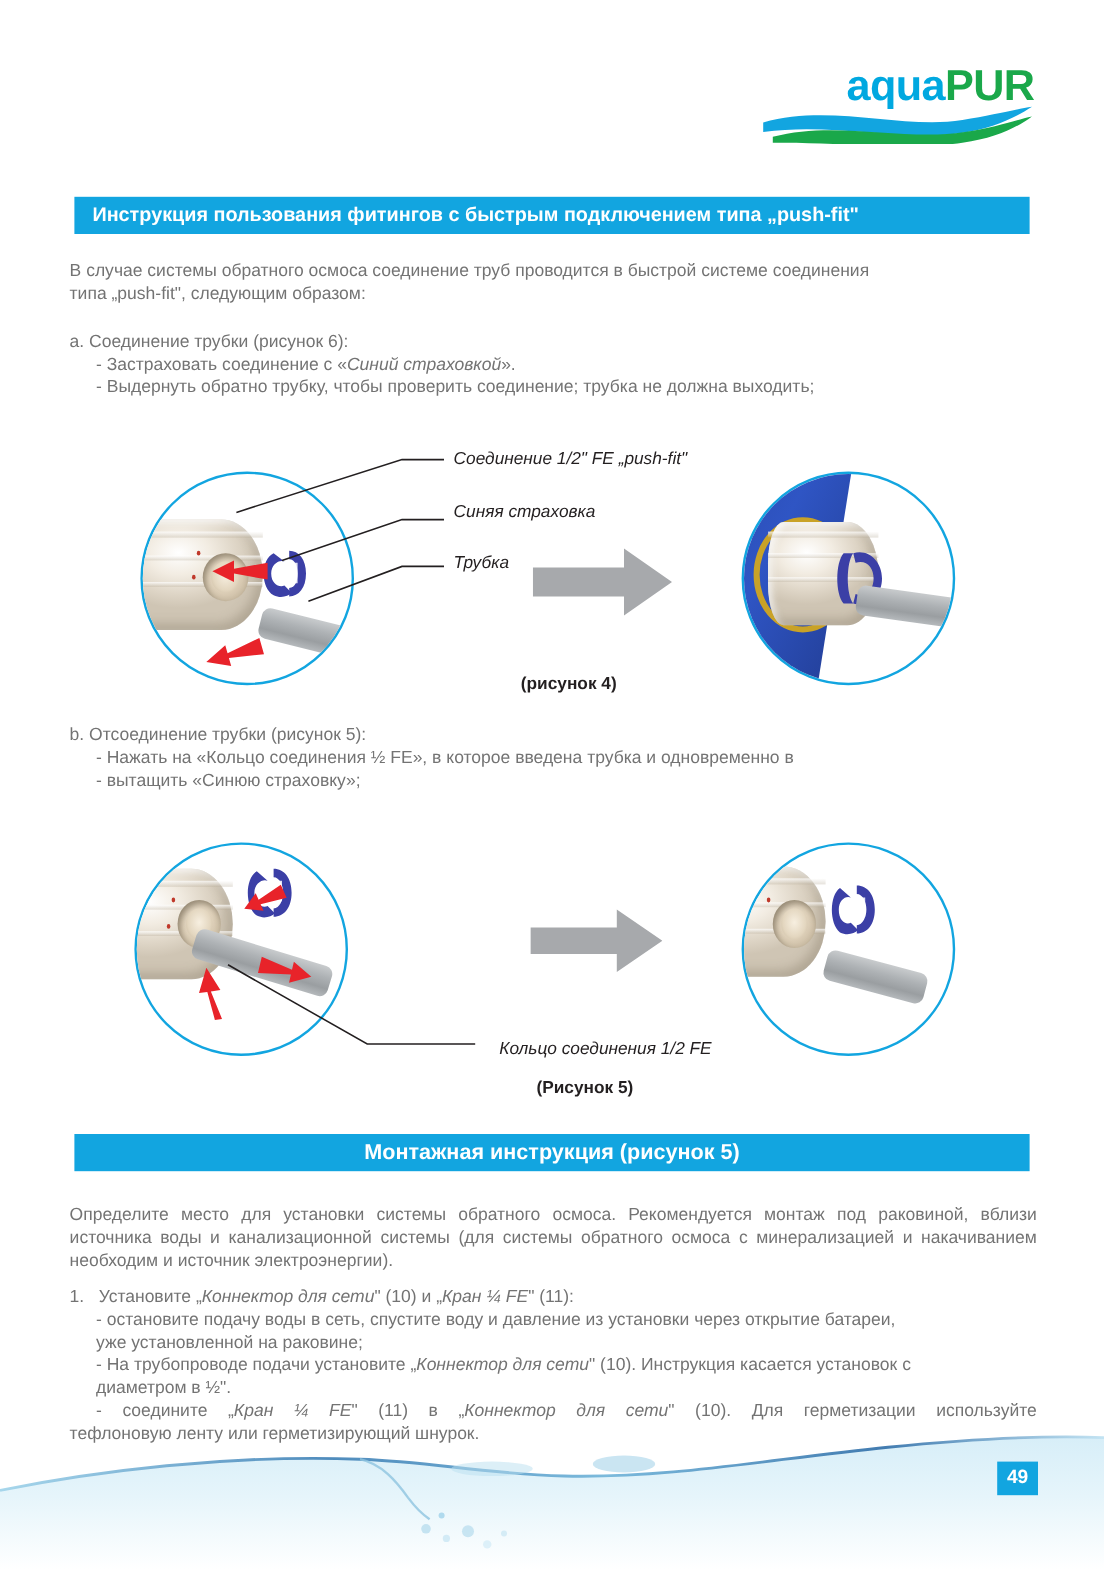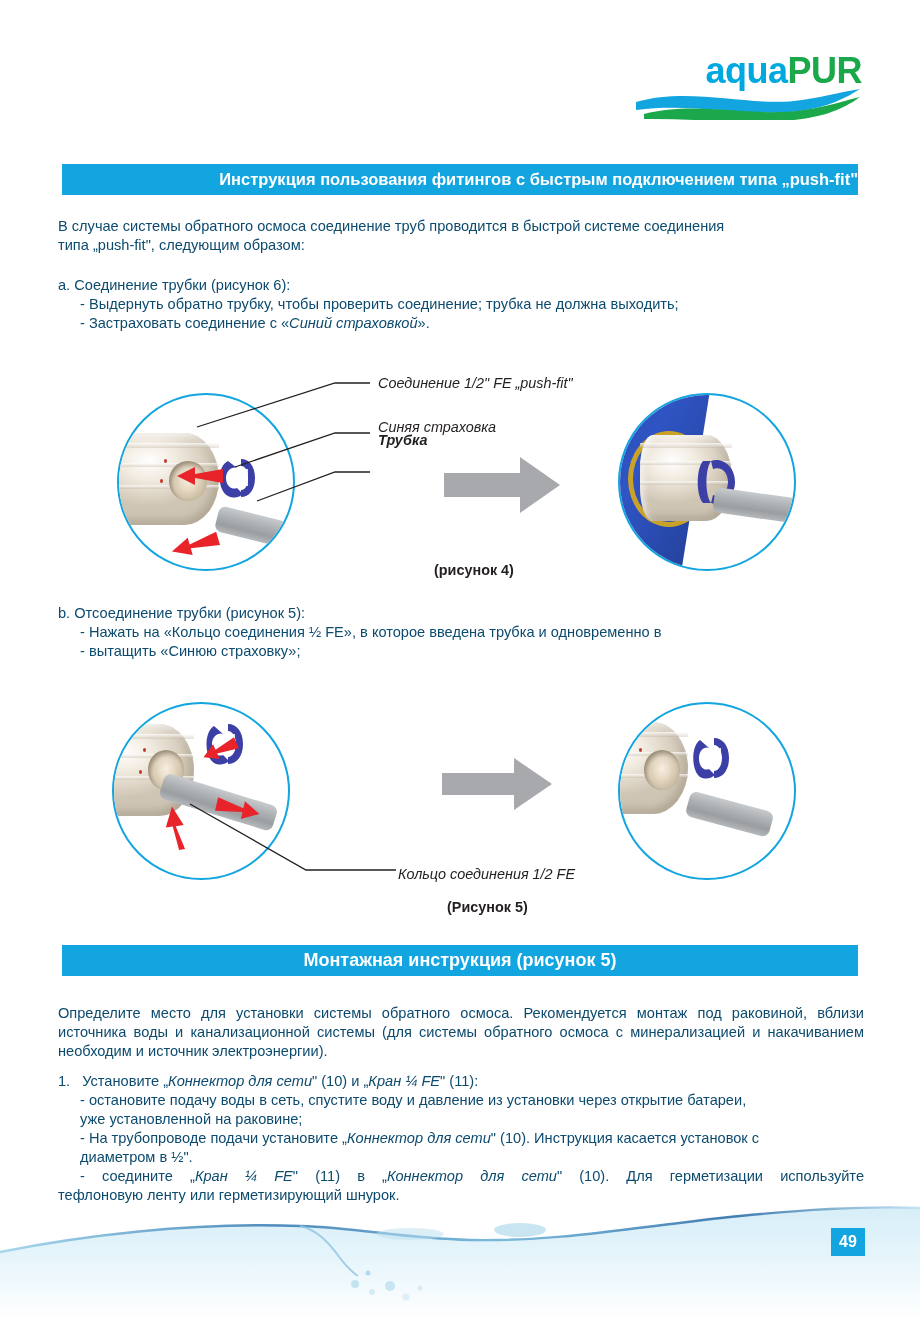--- a/index.html
+++ b/index.html
@@ -40,31 +40,31 @@
     width: 796px;
     height: 31px;
     background: #12a5e0;
     color: #ffffff;
     font-size: 16.5px;
     font-weight: bold;
     line-height: 31px;
     white-space: nowrap;
     overflow: hidden;
   }
-  .banner-1 { top: 164px; padding-left: 15px; text-align: right; }
+  .banner-1 { top: 164px; padding-left: 15px; text-align: left; }
   .banner-2 { top: 945px; text-align: center; font-size: 18px; }
 
   
   .para {
     position: absolute;
     left: 58px;
     width: 806px;
     font-size: 14.6px;
     line-height: 19px;
-    color: #0c4a6e;
+    color: #737373;
   }
   .para.justify { text-align: justify; }
   .ital { font-style: italic; }
 
   .intro      { top: 217px; }
   .sec-a      { top: 276px; }
   .sec-b      { top: 604px; }
   .mount-p    { top: 1004px; }
   .mount-list { top: 1072px; }
 
@@ -152,21 +152,21 @@
     position: absolute;
     font-size: 14.4px;
     font-weight: bold;
     color: #231f20;
     white-space: nowrap;
   }
 
   
   .footer {
     position: absolute;
-    left: 0; bottom: 4px;
+    left: 0; bottom: 14px;
     width: 920px; height: 118px;
     overflow: hidden;
   }
   .page-badge {
     position: absolute;
     right: 55px; bottom: 62px;
     width: 34px; height: 28px;
     background: #12a5e0;
     color: #ffffff;
     font-size: 16px;
@@ -191,22 +191,22 @@
 
 <div class="banner banner-1">Инструкция пользования фитингов с быстрым подключением типа „push-fit"</div>
 
 <div class="para intro">
   <div>В случае системы обратного осмоса соединение труб проводится в быстрой системе соединения</div>
   <div>типа „push-fit", следующим образом:</div>
 </div>
 
 <div class="para sec-a">
   <div>a. Соединение трубки (рисунок 6):</div>
+  <div class="hang"><span>- Застраховать соединение с «</span><span class="ital">Синий страховкой</span><span>».</span></div>
   <div class="hang">- Выдернуть обратно трубку, чтобы проверить соединение; трубка не должна выходить;</div>
-  <div class="hang"><span>- Застраховать соединение с «</span><span class="ital">Синий страховкой</span><span>».</span></div>
 </div>
 
 <div class="fig" style="left:0;top:0;width:920px;height:0"></div>
 
 <div class="circle-img" style="left:117px;top:393px;width:178px;height:178px;">
 
   <div class="fitting" style="left:-8px;top:38px;width:108px;height:92px;">
     <div class="rib" style="top:10px;height:5px;"></div>
     <div class="rib" style="top:30px;height:4px;"></div>
     <div class="rib" style="top:52px;height:4px;"></div>
@@ -242,21 +242,21 @@
 <div class="leader" style="left:175px;top:375px;width:200px;height:130px;">
   <svg viewBox="0 0 200 130">
     <path d="M195 8 L160 8 L22 52" stroke="#231f20" stroke-width="1.3" fill="none"></path>
     <path d="M195 58 L160 58 L60 92" stroke="#231f20" stroke-width="1.3" fill="none"></path>
     <path d="M195 97 L160 97 L82 126" stroke="#231f20" stroke-width="1.3" fill="none"></path>
   </svg>
 </div>
 
 <div class="fig-label" style="left:378px;top:375px;">Соединение 1/2" FE „push-fit"</div>
 <div class="fig-label" style="left:378px;top:419px;">Синяя страховка</div>
-<div class="fig-label" style="left:378px;top:432px;font-weight:bold;">Трубка</div>
+<div class="fig-label" style="left:378px;top:461px;">Трубка</div>
 
 <div class="grey-arrow" style="left:444px;top:455px;width:116px;height:60px;">
   <svg viewBox="0 0 116 60">
     <path d="M0 18 L76 18 L76 2 L116 30 L76 58 L76 42 L0 42 Z" fill="#a7a9ac"></path>
   </svg>
 </div>
 
 <div class="circle-img" style="left:618px;top:393px;width:178px;height:178px;">
   <div class="housing" style="left:-40px;top:-10px;width:115px;height:200px;transform:skewX(-9deg);"></div>
   <div class="housing-ring" style="left:8px;top:36px;width:82px;height:96px;border-color:#c9a227;"></div>
@@ -343,21 +343,21 @@
   <div class="clip" style="left:70px;top:28px;width:44px;height:52px;">
     <svg viewBox="0 0 44 52">
       <path d="M10 8 C1 14 1 38 10 45 C16 48 22 46 25 43 L19 37 C15 39 9 36 9 26 C9 18 15 14 19 16 Z" fill="#3b3fa6"></path>
       <path d="M24 6 C33 6 39 14 39 26 C39 38 33 46 24 46 L24 39 C29 39 32 32 32 26 C32 20 29 13 24 13 Z" fill="#3b3fa6"></path>
       <path d="M27 16 L31 16 L31 32 L27 32 Z" fill="#ffffff" opacity=".85"></path>
     </svg>
   </div>
   <div class="tube" style="left:68px;top:86px;width:86px;height:26px;transform:rotate(15deg);transform-origin:left center;"></div>
 </div>
 
-<div class="fig-label" style="left:398px;top:866px;">Кольцо соединения 1/2 FE</div>
+<div class="fig-label" style="left:416px;top:866px;">Кольцо соединения 1/2 FE</div>
 <div class="fig-caption" style="left:447px;top:899px;">(Рисунок 5)</div>
 
 <div class="banner banner-2">Монтажная инструкция (рисунок 5)</div>
 
 <div class="para mount-p justify">Определите место для установки системы обратного осмоса. Рекомендуется монтаж под раковиной, вблизи источника воды и канализационной системы (для системы обратного осмоса с минерализацией и накачиванием необходим и источник электроэнергии).</div>
 
 <div class="para mount-list">
   <div>
     <span>1.</span>
     <span style="display:inline-block;width:8px"></span><span>Установите „</span><span class="ital">Коннектор для сети</span><span>" (10) и „</span><span class="ital">Кран ¼ FE</span><span>" (11):</span>

